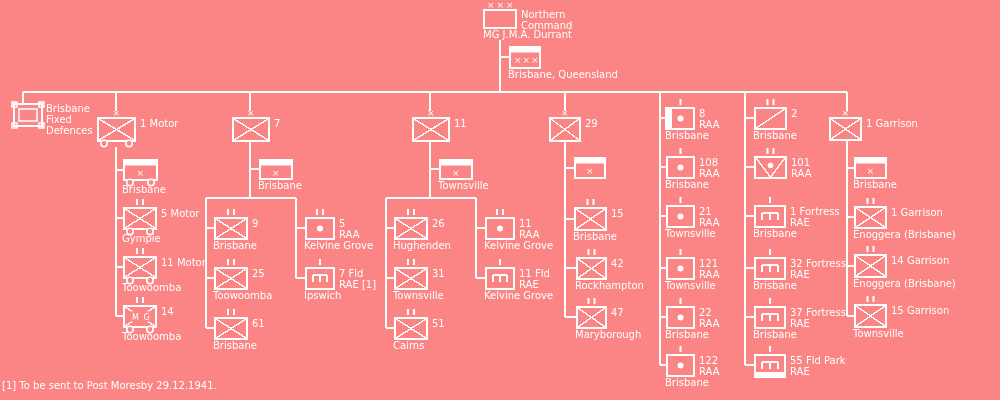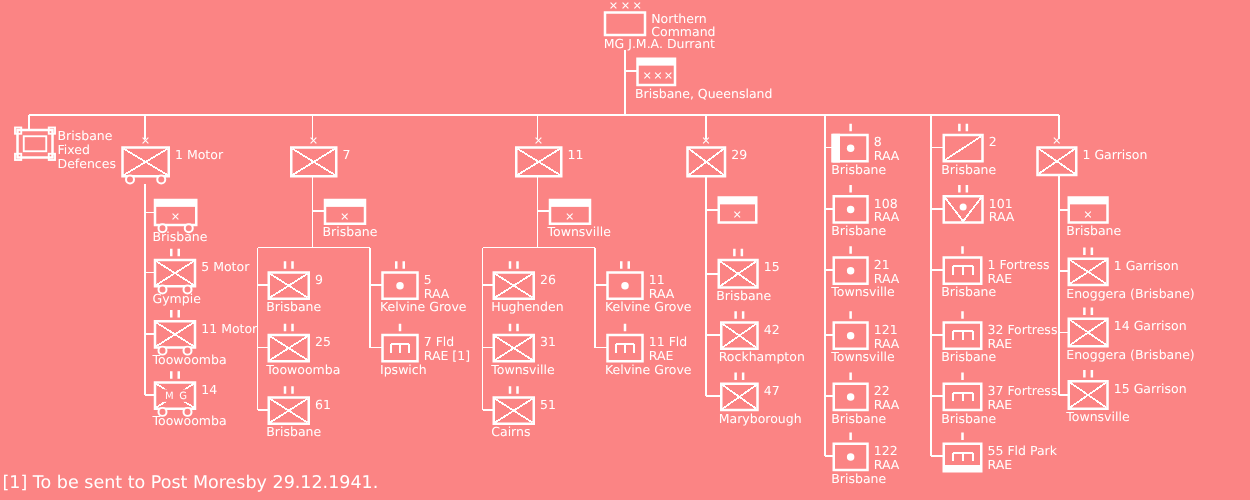--- a/index.html
+++ b/index.html
@@ -1,19 +1,19 @@
 <!DOCTYPE html>
 <html><head>
 <meta charset="utf-8">
 <style>
   html,body{margin:0;padding:0;}
   body{font-family:"DejaVu Sans", sans-serif;}
   .canvas{position:relative;width:1000px;height:400px;overflow:hidden;}
   .canvas svg{position:absolute;left:0;top:0;}
-  .footnote{position:absolute;left:2px;top:380px;font-size:14px;line-height:12px;}
+  .footnote{position:absolute;left:2px;top:380px;font-size:10px;line-height:12px;}
 </style>
 </head>
 <body style="background: rgb(251, 132, 132);">
 
 <div class="canvas" style="background: rgb(251, 132, 132);">
   <svg id="chart" width="1000" height="400">
       <line x1="500" y1="40" x2="500" y2="92" stroke="#ffffff" stroke-width="1.5" shape-rendering="crispEdges"></line>
       <line x1="500" y1="57" x2="510" y2="57" stroke="#ffffff" stroke-width="1.5" shape-rendering="crispEdges"></line>
       <line x1="23" y1="92" x2="847" y2="92" stroke="#ffffff" stroke-width="1.5" shape-rendering="crispEdges"></line>
       <line x1="23" y1="92" x2="23" y2="104" stroke="#ffffff" stroke-width="1.5" shape-rendering="crispEdges"></line>

